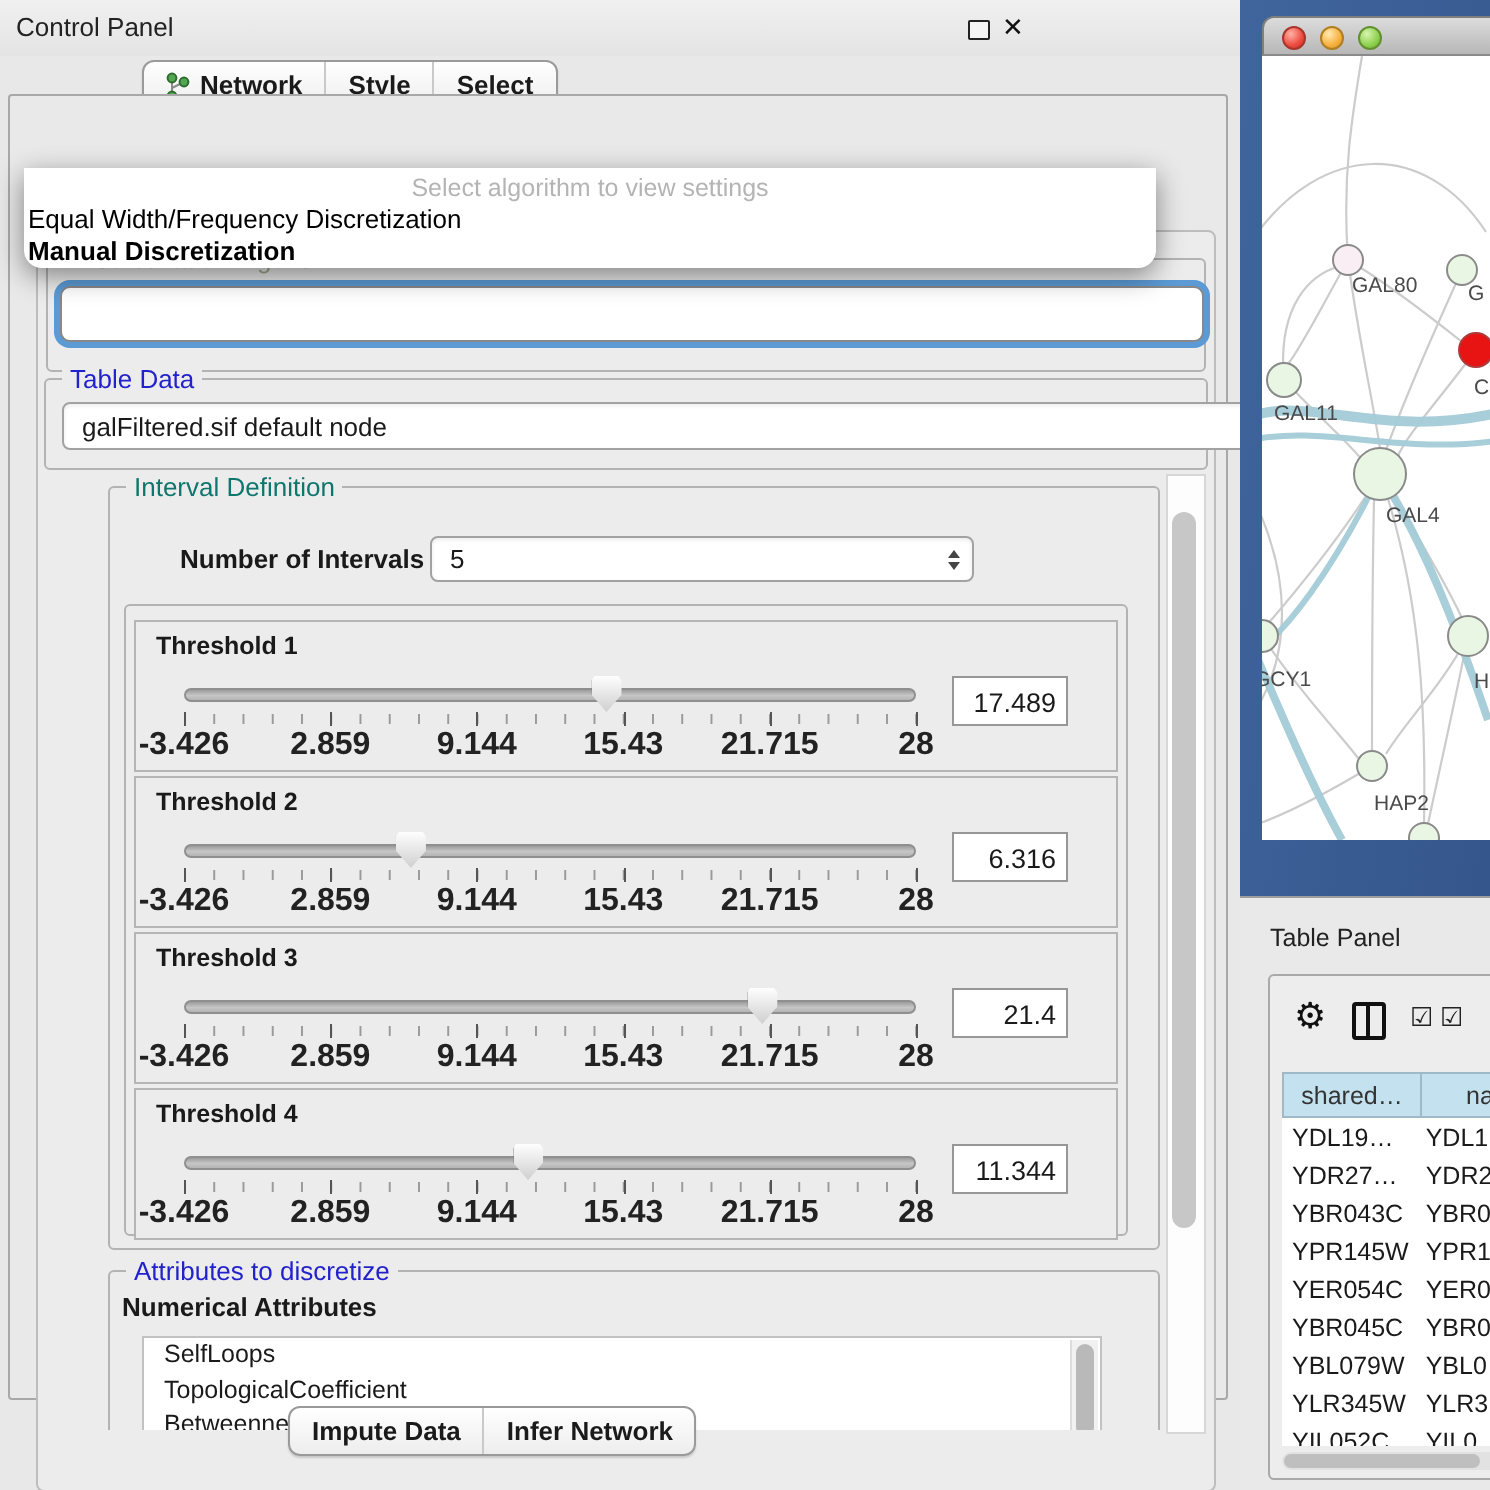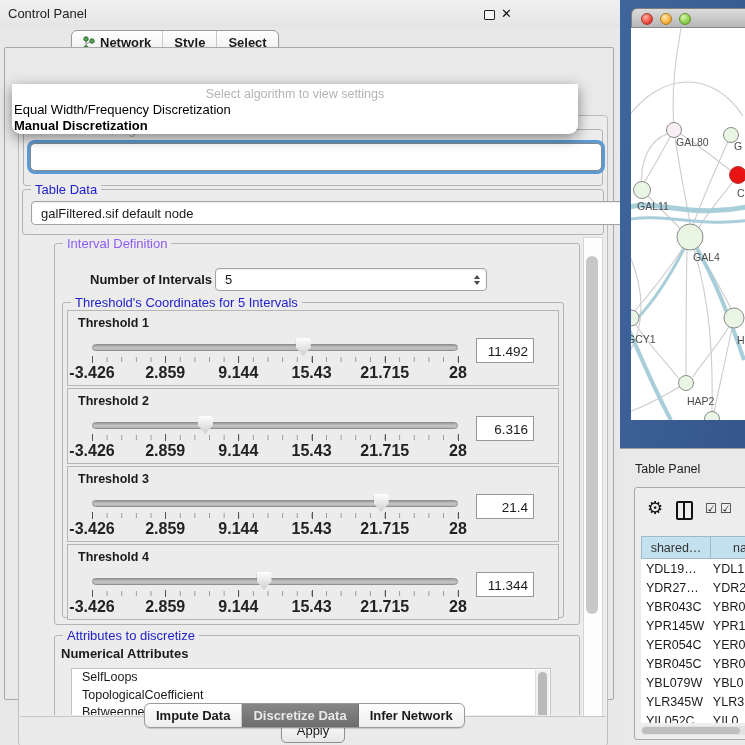--- a/index.html
+++ b/index.html
@@ -22,21 +22,21 @@
   .seg.active{background:linear-gradient(#868686,#6d6d6d);color:#e9e9e9;border-right-color:#6d6d6d;}
   #tabbar{left:71px;top:30px;height:23px;text-align:center;}
   #bottom-tabbar{left:144px;top:703px;height:23px;}
 
   
   #main-panel{left:4px;top:47px;width:608px;height:651px;border:1px solid #a8a8a8;background:#e9e9e9;border-radius:2px;}
   #content-panel{left:13px;top:67px;width:588px;height:629px;border:1px solid #bdbdbd;border-radius:4px;background:#ececec;}
 
   .groupbox{border:1px solid #b3b3b3;border-radius:3px;}
   .grouptitle{position:absolute;top:-8px;left:8px;background:#ececec;padding:0 4px;font-size:13px;}
-  .blue{color:#2222cc;} .green{color:#8b5cf6;} .fadedgreen{color:#9fae90;}
+  .blue{color:#2222cc;} .green{color:#0f766e;} .fadedgreen{color:#9fae90;}
 
   .combo{background:#fff;border:1px solid #a2a2a2;border-radius:4px;display:flex;align-items:center;
          font-size:13px;padding:0 4px 0 9px;box-shadow:inset 0 1px 2px rgba(0,0,0,.08);}
   .combo .val{flex:1;}
   .stepper{display:flex;flex-direction:column;gap:2px;align-items:center;padding-right:2px;}
   .stepper i{width:0;height:0;border-left:3.5px solid transparent;border-right:3.5px solid transparent;}
   .stepper .up{border-bottom:4.5px solid #444;}
   .stepper .dn{border-top:4.5px solid #444;}
 
   
@@ -170,42 +170,41 @@
         <span class="grouptitle green">Interval Definition</span>
         <div id="noi-label" class="abs">Number of Intervals</div>
         <div id="noi-combo" class="combo abs" style="box-sizing:border-box;">
           <span class="val">5</span>
           <span class="stepper">
               <i class="up"></i>
               <i class="dn"></i>
             </span>
         </div>
         <div id="thr-group" class="abs groupbox">
-          <span class="grouptitle blue">Threshold's Coordinates for 5 Intervals</span>
           <div id="thr-panels" style="position:absolute;left:0;top:7px;width:100%;">
               <div class="thr-panel">
                 <div class="thr-label">Threshold 1</div>
                 <div class="slider-area">
                   <div class="track"></div>
                   <div class="thumb" style="left:calc(57.71972252275186% - 7.5px);"></div>
                   <div class="minor-ticks"></div>
                   <div class="major-tick" style="left:0%;"></div>
                   <div class="tick-label" style="left:0%;">-3.426</div>
                   <div class="major-tick" style="left:20%;"></div>
                   <div class="tick-label" style="left:20%;">2.859</div>
                   <div class="major-tick" style="left:40%;"></div>
                   <div class="tick-label" style="left:40%;">9.144</div>
                   <div class="major-tick" style="left:60%;"></div>
                   <div class="tick-label" style="left:60%;">15.43</div>
                   <div class="major-tick" style="left:80%;"></div>
                   <div class="tick-label" style="left:80%;">21.715</div>
                   <div class="major-tick" style="left:100%;"></div>
                   <div class="tick-label" style="left:100%;">28</div>
                 </div>
-                <div class="value-box">11.492</div>
+                <div class="value-box">17.489</div>
               </div>
               <div class="thr-panel">
                 <div class="thr-label">Threshold 2</div>
                 <div class="slider-area">
                   <div class="track"></div>
                   <div class="thumb" style="left:calc(30.999809075287978% - 7.5px);"></div>
                   <div class="minor-ticks"></div>
                   <div class="major-tick" style="left:0%;"></div>
                   <div class="tick-label" style="left:0%;">-3.426</div>
                   <div class="major-tick" style="left:20%;"></div>
@@ -280,40 +279,34 @@
               <div class="th"></div>
             </div>
         </div>
       </div>
     </div>
 
     <div id="vscroll" class="abs">
       <div class="thumbv" style="top:18px;height:358px;"></div>
     </div>
 
-    <div id="apply-bar" class="abs">
-      <div id="apply-btn">Apply</div>
-    </div>
   </div>
 </div>
 
 <div id="algo-popup" class="abs">
   <div id="popup-placeholder" class="abs">Select algorithm to view settings</div>
   <div id="popup-options" style="position:absolute;left:2px;top:18px;width:100%;">
       <div class="popup-opt" style="line-height: 16px;">Equal Width/Frequency Discretization</div>
       <div class="popup-opt b" style="line-height: 16px;">Manual Discretization</div>
     </div>
 </div>
 
 <div id="bottom-tabbar" class="abs segbar">
     <div class="seg">
       <span>Impute Data</span>
-    </div>
-    <div class="seg active">
-      <span>Discretize Data</span>
     </div>
     <div class="seg">
       <span>Infer Network</span>
     </div>
   </div>
 
 <div id="net-panel" class="abs">
   <div id="mac-window">
     <div id="mac-titlebar">
       <div class="light" id="light-red"></div>

